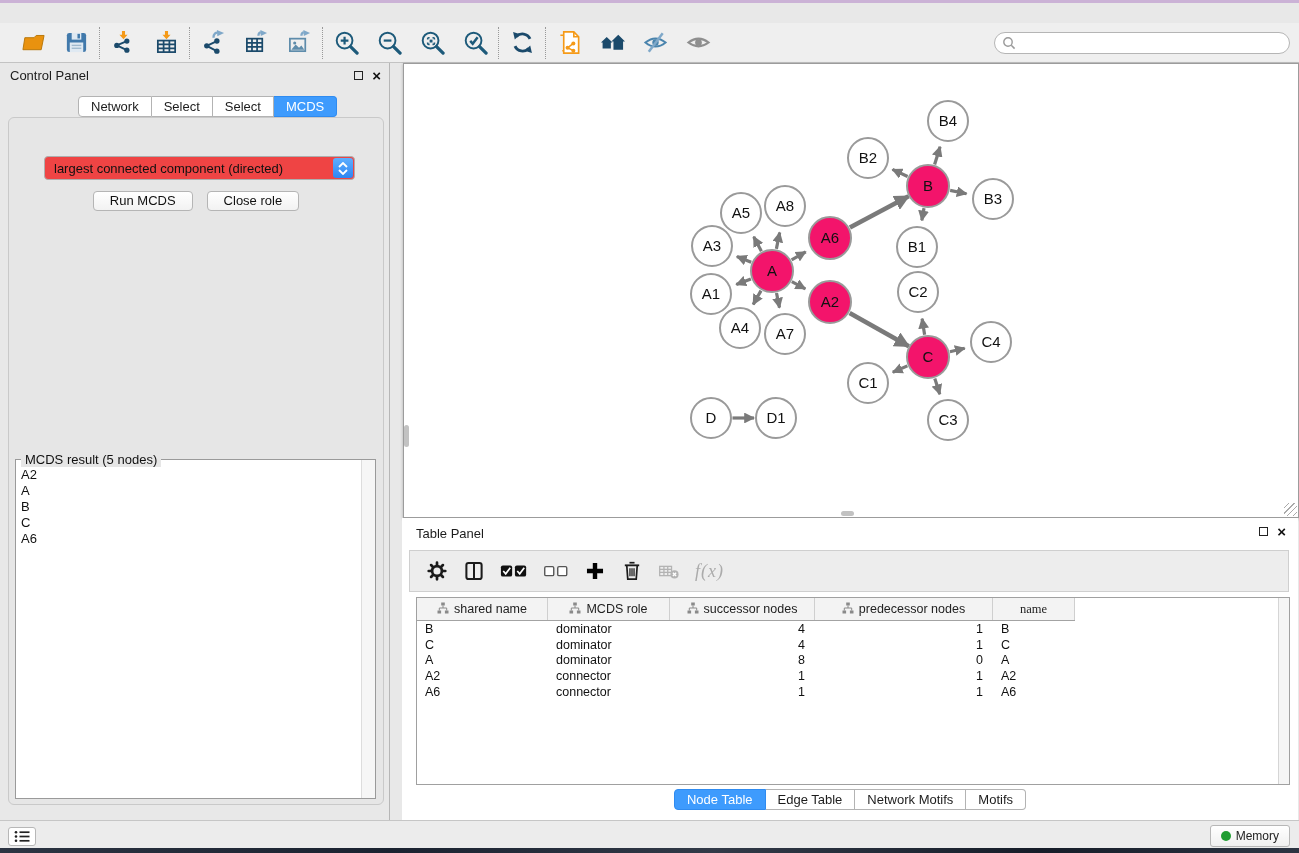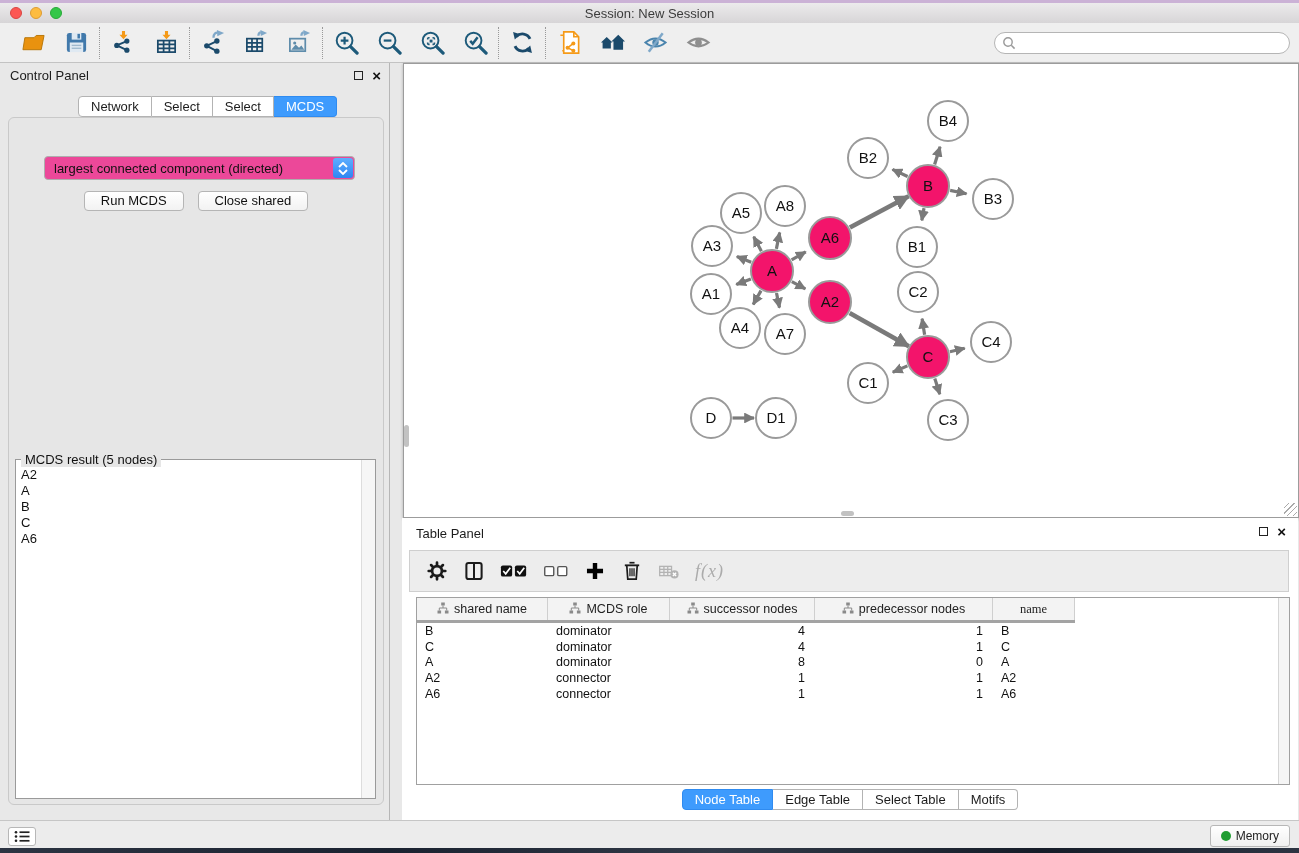--- a/index.html
+++ b/index.html
@@ -38,21 +38,21 @@
   .close-x{font-size:15px;font-weight:bold;color:#111;line-height:11px;}
   .cp-tabs{position:absolute;left:78px;top:33px;display:flex;}
   .tab{height:19px;line-height:19px;padding:0 12px;font-size:13px;background:#fff;border:1px solid #b3b3b3;
     border-left-width:0;color:#1c1c1c;cursor:default;}
   .tab:first-child{border-left-width:1px;border-radius:4px 0 0 4px;}
   .tab:last-child{border-radius:0 4px 4px 0;}
   .tab.active{background:#3e9bfd;border-color:#2f8bf0;color:#fff;}
   .cp-content{position:absolute;left:8px;top:54px;width:374px;height:686px;background:#e6e6e6;
     border:1px solid #c9c9c9;border-radius:6px;}
   .opt-label{position:absolute;left:0;width:100%;top:16px;text-align:center;font-size:13px;color:#111;}
-  .dropdown{position:absolute;left:35px;top:38px;width:311px;height:24px;background:#ec4899;border:1px solid #aeaeae;
+  .dropdown{position:absolute;left:35px;top:38px;width:311px;height:24px;background:#ef4444;border:1px solid #aeaeae;
     border-radius:4px;box-sizing:border-box;}
   .dropdown .val{position:absolute;left:9px;top:4px;font-size:13px;color:#111;white-space:nowrap;}
   .dropdown .stepper{position:absolute;right:1px;top:1px;width:20px;height:20px;border-radius:3px;
     background:linear-gradient(#5eaefe,#2e86f3);display:flex;flex-direction:column;align-items:center;justify-content:center;gap:1px;}
   .stepper svg{display:block;}
   .cp-buttons{position:absolute;left:0;top:73px;width:100%;display:flex;justify-content:center;gap:14px;}
   .btn{height:20px;line-height:18px;padding:0 16px;background:linear-gradient(#ffffff,#f2f2f2);
     border:1px solid #b5b5b5;border-radius:4px;font-size:13px;color:#111;}
   .groupbox{position:absolute;left:6px;top:341px;width:359px;height:338px;background:#fff;
     border:1px solid #9a9a9a;}
@@ -78,21 +78,21 @@
   .tp-head{position:relative;height:26px;}
   .tp-title{position:absolute;left:14px;top:8px;font-size:13px;color:#1c1c1c;}
   .tp-btns{position:absolute;right:12px;top:8px;display:flex;gap:9px;align-items:center;}
   .tp-toolbar{position:absolute;left:7px;top:32px;width:880px;height:42px;background:#ededed;
     border:1px solid #cfcfcf;box-sizing:border-box;display:flex;align-items:center;gap:15px;padding-left:16px;}
   .tp-icon{display:inline-flex;align-items:center;justify-content:center;height:26px;}
   .tp-icon svg{height:22px;}
   .fx-label{font-family:"Liberation Serif",serif;font-style:italic;font-size:18px;color:#ababab;letter-spacing:1px;}
   .datatable{position:absolute;left:14px;top:79px;width:874px;height:188px;background:#fff;
     border:1px solid #a0a0a0;box-sizing:border-box;overflow:hidden;}
-  .thead{display:flex;height:22px;border-bottom:3px solid #a3a3a3;width:658px;background:#f3f3f3;}
+  .thead{display:flex;height:22px;border-bottom:1px solid #a3a3a3;width:658px;background:#f3f3f3;}
   .th{display:flex;align-items:center;justify-content:center;gap:5px;font-size:12.5px;color:#222;
     border-right:1px solid #cfcfcf;box-sizing:border-box;height:22px;}
   .trow{display:flex;height:15.7px;align-items:center;}
   .td{font-size:12.5px;color:#111;box-sizing:border-box;white-space:nowrap;overflow:hidden;}
   .tbl-scroll{position:absolute;right:0;top:0;bottom:0;width:10px;background:#f5f5f5;border-left:1px solid #d5d5d5;}
   .tp-tabs{position:absolute;left:0;top:271px;width:896px;display:flex;justify-content:center;}
   
   .statusbar{position:absolute;left:0;top:820px;width:1299px;height:28px;background:#ececec;border-top:1px solid #c6c6c6;}
   .sb-left{position:absolute;left:8px;top:6px;width:26px;height:17px;background:#fff;border:1px solid #b7b7b7;
     border-radius:3px;display:flex;align-items:center;justify-content:center;}
@@ -103,28 +103,20 @@
   .bottom-strip{position:absolute;left:0;top:848px;width:1299px;height:5px;
     background:linear-gradient(90deg,#2c3442,#1a2230 30%,#323a48 55%,#161d29 80%,#2c3442);}
 </style>
 </head>
 <body>
 
 <div class="page">
 
   <div class="desktop-strip"></div>
 
-  <div class="titlebar">
-    <div class="lights">
-      <span class="light red"></span>
-      <span class="light yellow"></span>
-      <span class="light green"></span>
-    </div>
-    <div class="win-title">Session: New Session</div>
-  </div>
 
   <div class="toolbar">
     <div id="toolbar-groups" style="display:flex;align-items:center;">
         <div class="tb-group">
           <span class="tb-icon">
             <svg viewBox="0 0 26 26">
               <path d="M2 20.5 L4 8 h9.5 l2.3-2.3 H24 L21 20.5 Z" fill="#e9920f" stroke="#b87708"></path>
             </svg>
           </span>
           <span class="tb-icon">
@@ -308,21 +300,21 @@
           <svg width="10" height="6" viewBox="0 0 10 6">
               <path d="M1 5 L5 1 L9 5" fill="none" stroke="#fff" stroke-width="1.8"></path>
             </svg>
           <svg width="10" height="6" viewBox="0 0 10 6">
               <path d="M1 1 L5 5 L9 1" fill="none" stroke="#fff" stroke-width="1.8"></path>
             </svg>
         </span>
       </div>
       <div class="cp-buttons">
         <button class="btn">Run MCDS</button>
-        <button class="btn">Close shared</button>
+        <button class="btn">Close role</button>
       </div>
       <div class="groupbox">
         <span class="legend">MCDS result (5 nodes)</span>
         <div class="mcds-list" id="mcds-list">
             <div class="mcds-item">A2</div>
             <div class="mcds-item">A</div>
             <div class="mcds-item">B</div>
             <div class="mcds-item">C</div>
             <div class="mcds-item">A6</div>
           </div>
@@ -598,21 +590,21 @@
             <div class="td" style="width: 145px; text-align: right; padding: 0px 10px 0px 0px;">1</div>
             <div class="td" style="width: 178px; text-align: right; padding: 0px 10px 0px 0px;">1</div>
             <div class="td" style="width: 82px; text-align: left; padding: 0px 0px 0px 8px;">A6</div>
           </div>
         </div>
       <div class="tbl-scroll"></div>
     </div>
     <div class="tp-tabs" id="tp-tabs">
         <div class="tab active">Node Table</div>
         <div class="tab">Edge Table</div>
-        <div class="tab">Select Table</div>
+        <div class="tab">Network Motifs</div>
         <div class="tab">Motifs</div>
       </div>
   </div>
 
   <div class="statusbar">
     <div class="sb-left">
       <svg width="17" height="13" viewBox="0 0 17 13">
         <g fill="#222">
             <circle cx="2" cy="2.2" r="1.3"></circle>
             <circle cx="2" cy="6.5" r="1.3"></circle>

